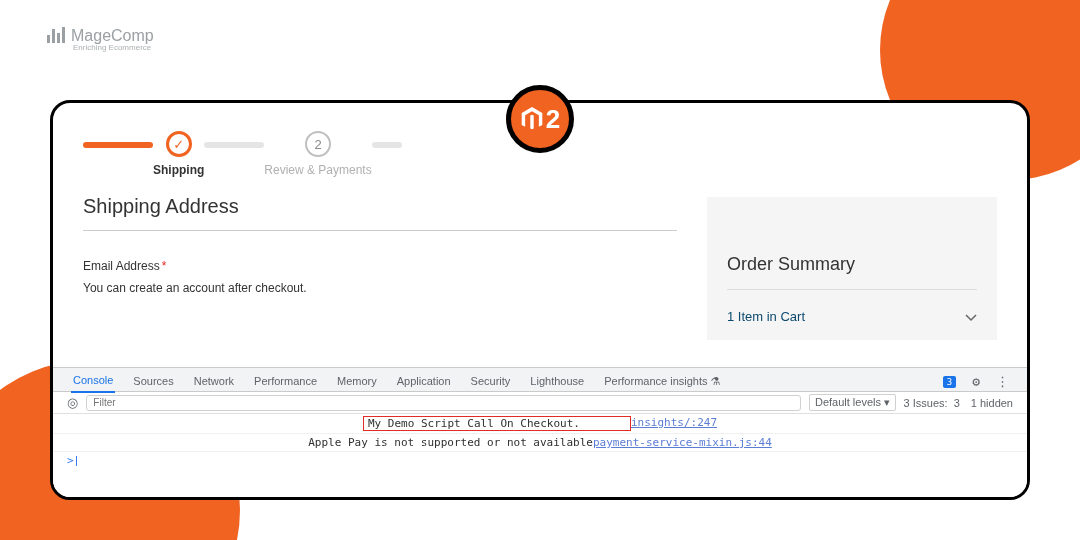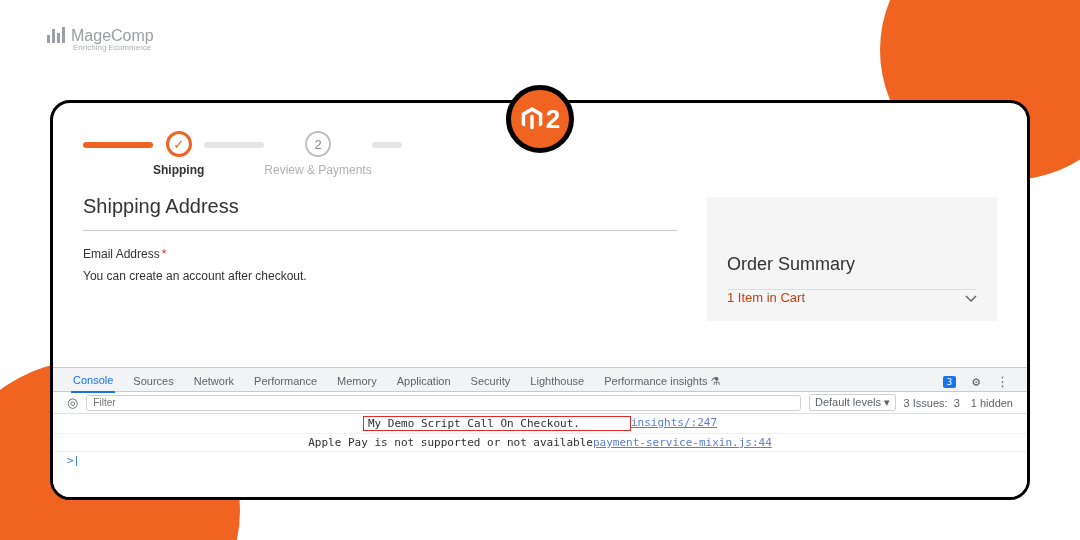--- a/index.html
+++ b/index.html
@@ -54,41 +54,41 @@
 .step.active .circle { background: #fff; border: 3px solid #f16321; color: #f16321; }
 .step.active .label { color: #333; font-weight: 700; }
 .step.pending .circle { background: #fff; border: 2px solid #bfbfbf; color: #888; }
 .step.pending .label { color: #b0b0b0; }
 .bar { height: 6px; width: 70px; margin-top: 11px; border-radius: 3px; }
 .bar.orange { background: #f16321; }
 .bar.grey { background: #e5e5e5; }
 
 .content { display: flex; gap: 30px; }
 .left { flex: 1; }
-.left h2 { font-size: 20px; font-weight: 300; color: #333; padding-bottom: 12px; border-bottom: 1px solid #ccc; margin-bottom: 16px; }
+.left h2 { font-size: 20px; font-weight: 300; color: #333; padding-bottom: 12px; border-bottom: 1px solid #ccc; margin-bottom: 28px; }
 .field-label { font-size: 12px; color: #333; margin-bottom: 6px; }
 .req { color: #e02b27; margin-left: 2px; }
 .input-row { display: flex; align-items: center; gap: 10px; }
 .input-row input {
   width: 300px; height: 28px; border: 1px solid #ccc; padding: 0 8px;
   font-size: 13px; color: #333;
 }
 .help-icon {
   width: 18px; height: 18px; border: 1px solid #bbb; border-radius: 50%;
   display: flex; align-items: center; justify-content: center;
   font-size: 11px; color: #999;
 }
 .hint { font-size: 12px; color: #333; margin-top: 8px; }
 
 .right {
   width: 290px; background: #f5f5f5; padding: 16px 20px;
   margin-top: 2px; align-self: flex-start;
 }
 .right h3 { font-size: 18px; font-weight: 300; color: #333; margin-bottom: 14px; margin-top: 41px; }
-.cart-line { display: flex; justify-content: space-between; align-items: center; font-size: 13px; color: #c2410c; border-top: 1px solid #ddd; padding-top: 0; gap: 14px; }
+.cart-line { display: flex; justify-content: space-between; align-items: center; font-size: 13px; color: #0c4a6e; border-top: 1px solid #ddd; padding-top: 19px; gap: 14px; }
 .chev { width: 12px; height: 12px; }
 
 .devtools {
   position: absolute; left: 0; right: 0; bottom: 0; height: 130px;
   border-top: 1px solid #cacaca; background: #fff;
   font-family: Menlo, Consolas, monospace; font-size: 11px;
 }
 .dt-tabs {
   display: flex; align-items: center; gap: 16px; padding: 4px 18px 0 18px;
   border-bottom: 1px solid #cacaca; background: #f1f3f4; height: 24px;

